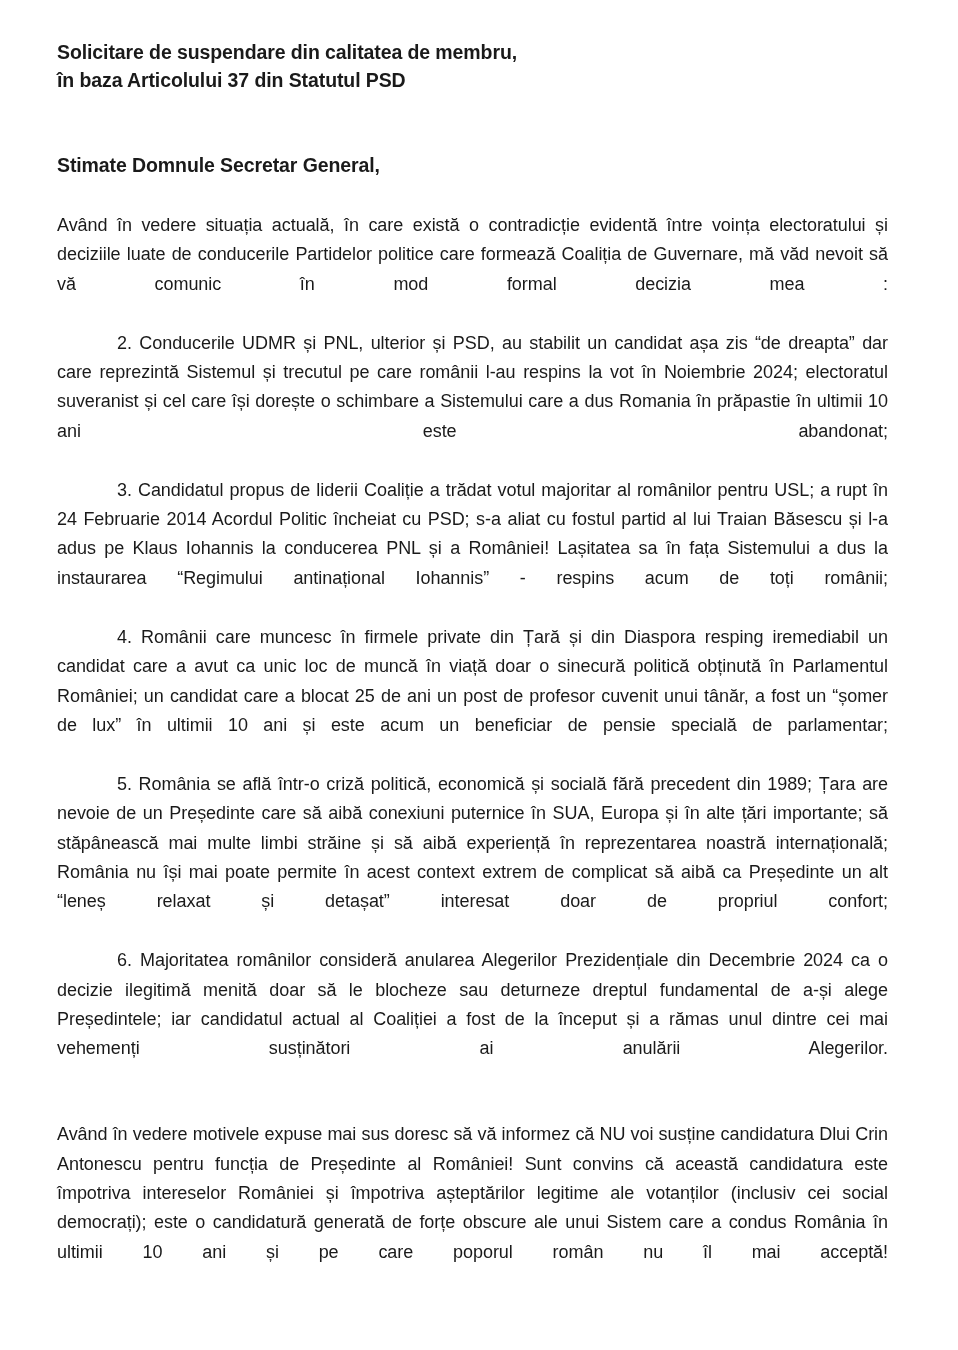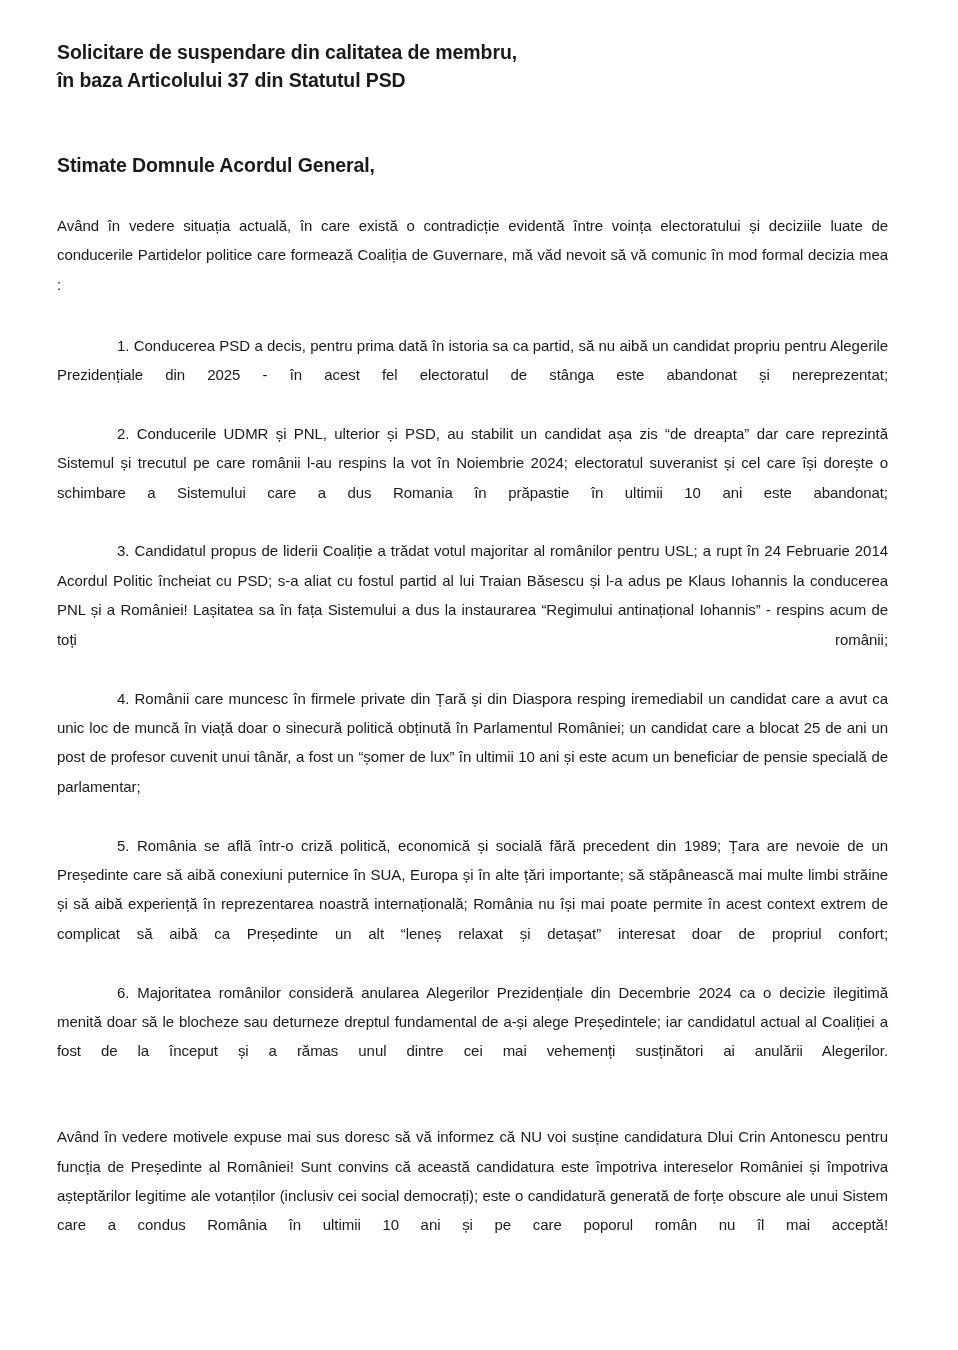--- a/index.html
+++ b/index.html
@@ -40,21 +40,21 @@
   }
   .salutation {
     font-weight: bold;
     font-size: 19.5px;
     line-height: 28px;
     letter-spacing: -0.1px;
     margin: 57px 0 0 0;
     white-space: nowrap;
   }
   .para {
-    font-size: 15px;
+    font-size: 18px;
     line-height: 29.4px;
     text-align: justify;
     text-justify: inter-word;
     margin: 0;
     letter-spacing: -0.05px;
     word-spacing: 0.2px;
   }
   .para.lead {
     margin-top: 32px;
   }
@@ -78,25 +78,24 @@
 <body>
 
 <div class="page">
   <div class="doc">
 
     <div class="title-block">
       <span class="title-line">Solicitare de suspendare din calitatea de membru,</span>
       <span class="title-line">în baza Articolului 37 din Statutul PSD</span>
     </div>
 
-    <p class="salutation">Stimate Domnule Acordul General,</p>
+    <p class="salutation">Stimate Domnule Secretar General,</p>
 
     <p class="para lead">Având în vedere situația actuală, în care există o contradicție evidentă între voința electoratului și deciziile luate de conducerile Partidelor politice care formează Coaliția de Guvernare, mă văd nevoit să vă comunic în mod formal decizia mea :</p>
 
-    <p class="para item first">1. Conducerea PSD a decis, pentru prima dată în istoria sa ca partid, să nu aibă un candidat propriu pentru Alegerile Prezidențiale din 2025 - în acest fel electoratul de stânga este abandonat și nereprezentat;</p>
     <p class="para item">2. Conducerile UDMR și PNL, ulterior și PSD, au stabilit un candidat așa zis “de dreapta” dar care reprezintă Sistemul și trecutul pe care românii l-au respins la vot în Noiembrie 2024; electoratul suveranist și cel care își dorește o schimbare a Sistemului care a dus Romania în prăpastie în ultimii 10 ani este abandonat;</p>
     <p class="para item">3. Candidatul propus de liderii Coaliție a trădat votul majoritar al românilor pentru USL; a rupt în 24 Februarie 2014 Acordul Politic încheiat cu PSD; s-a aliat cu fostul partid al lui Traian Băsescu și l-a adus pe Klaus Iohannis la conducerea PNL și a României! Lașitatea sa în fața Sistemului a dus la instaurarea “Regimului antinațional Iohannis” - respins acum de toți românii;</p>
     <p class="para item">4. Românii care muncesc în firmele private din Țară și din Diaspora resping iremediabil un candidat care a avut ca unic loc de muncă în viață doar o sinecură politică obținută în Parlamentul României; un candidat care a blocat 25 de ani un post de profesor cuvenit unui tânăr, a fost un “șomer de lux” în ultimii 10 ani și este acum un beneficiar de pensie specială de parlamentar;</p>
     <p class="para item">5. România se află într-o criză politică, economică și socială fără precedent din 1989; Țara are nevoie de un Președinte care să aibă conexiuni puternice în SUA, Europa și în alte țări importante; să stăpânească mai multe limbi străine și să aibă experiență în reprezentarea noastră internațională; România nu își mai poate permite în acest context extrem de complicat să aibă ca Președinte un alt “leneș relaxat și detașat” interesat doar de propriul confort;</p>
     <p class="para item">6. Majoritatea românilor consideră anularea Alegerilor Prezidențiale din Decembrie 2024 ca o decizie ilegitimă menită doar să le blocheze sau deturneze dreptul fundamental de a-și alege Președintele; iar candidatul actual al Coaliției a fost de la început și a rămas unul dintre cei mai vehemenți susținători ai anulării Alegerilor.</p>
 
     <p class="para block">Având în vedere motivele expuse mai sus doresc să vă informez că NU voi susține candidatura Dlui Crin Antonescu pentru funcția de Președinte al României! Sunt convins că această candidatura este împotriva intereselor României și împotriva așteptărilor legitime ale votanților (inclusiv cei social democrați); este o candidatură generată de forțe obscure ale unui Sistem care a condus România în ultimii 10 ani și pe care poporul român nu îl mai acceptă!</p>
 
   </div>
 </div>

